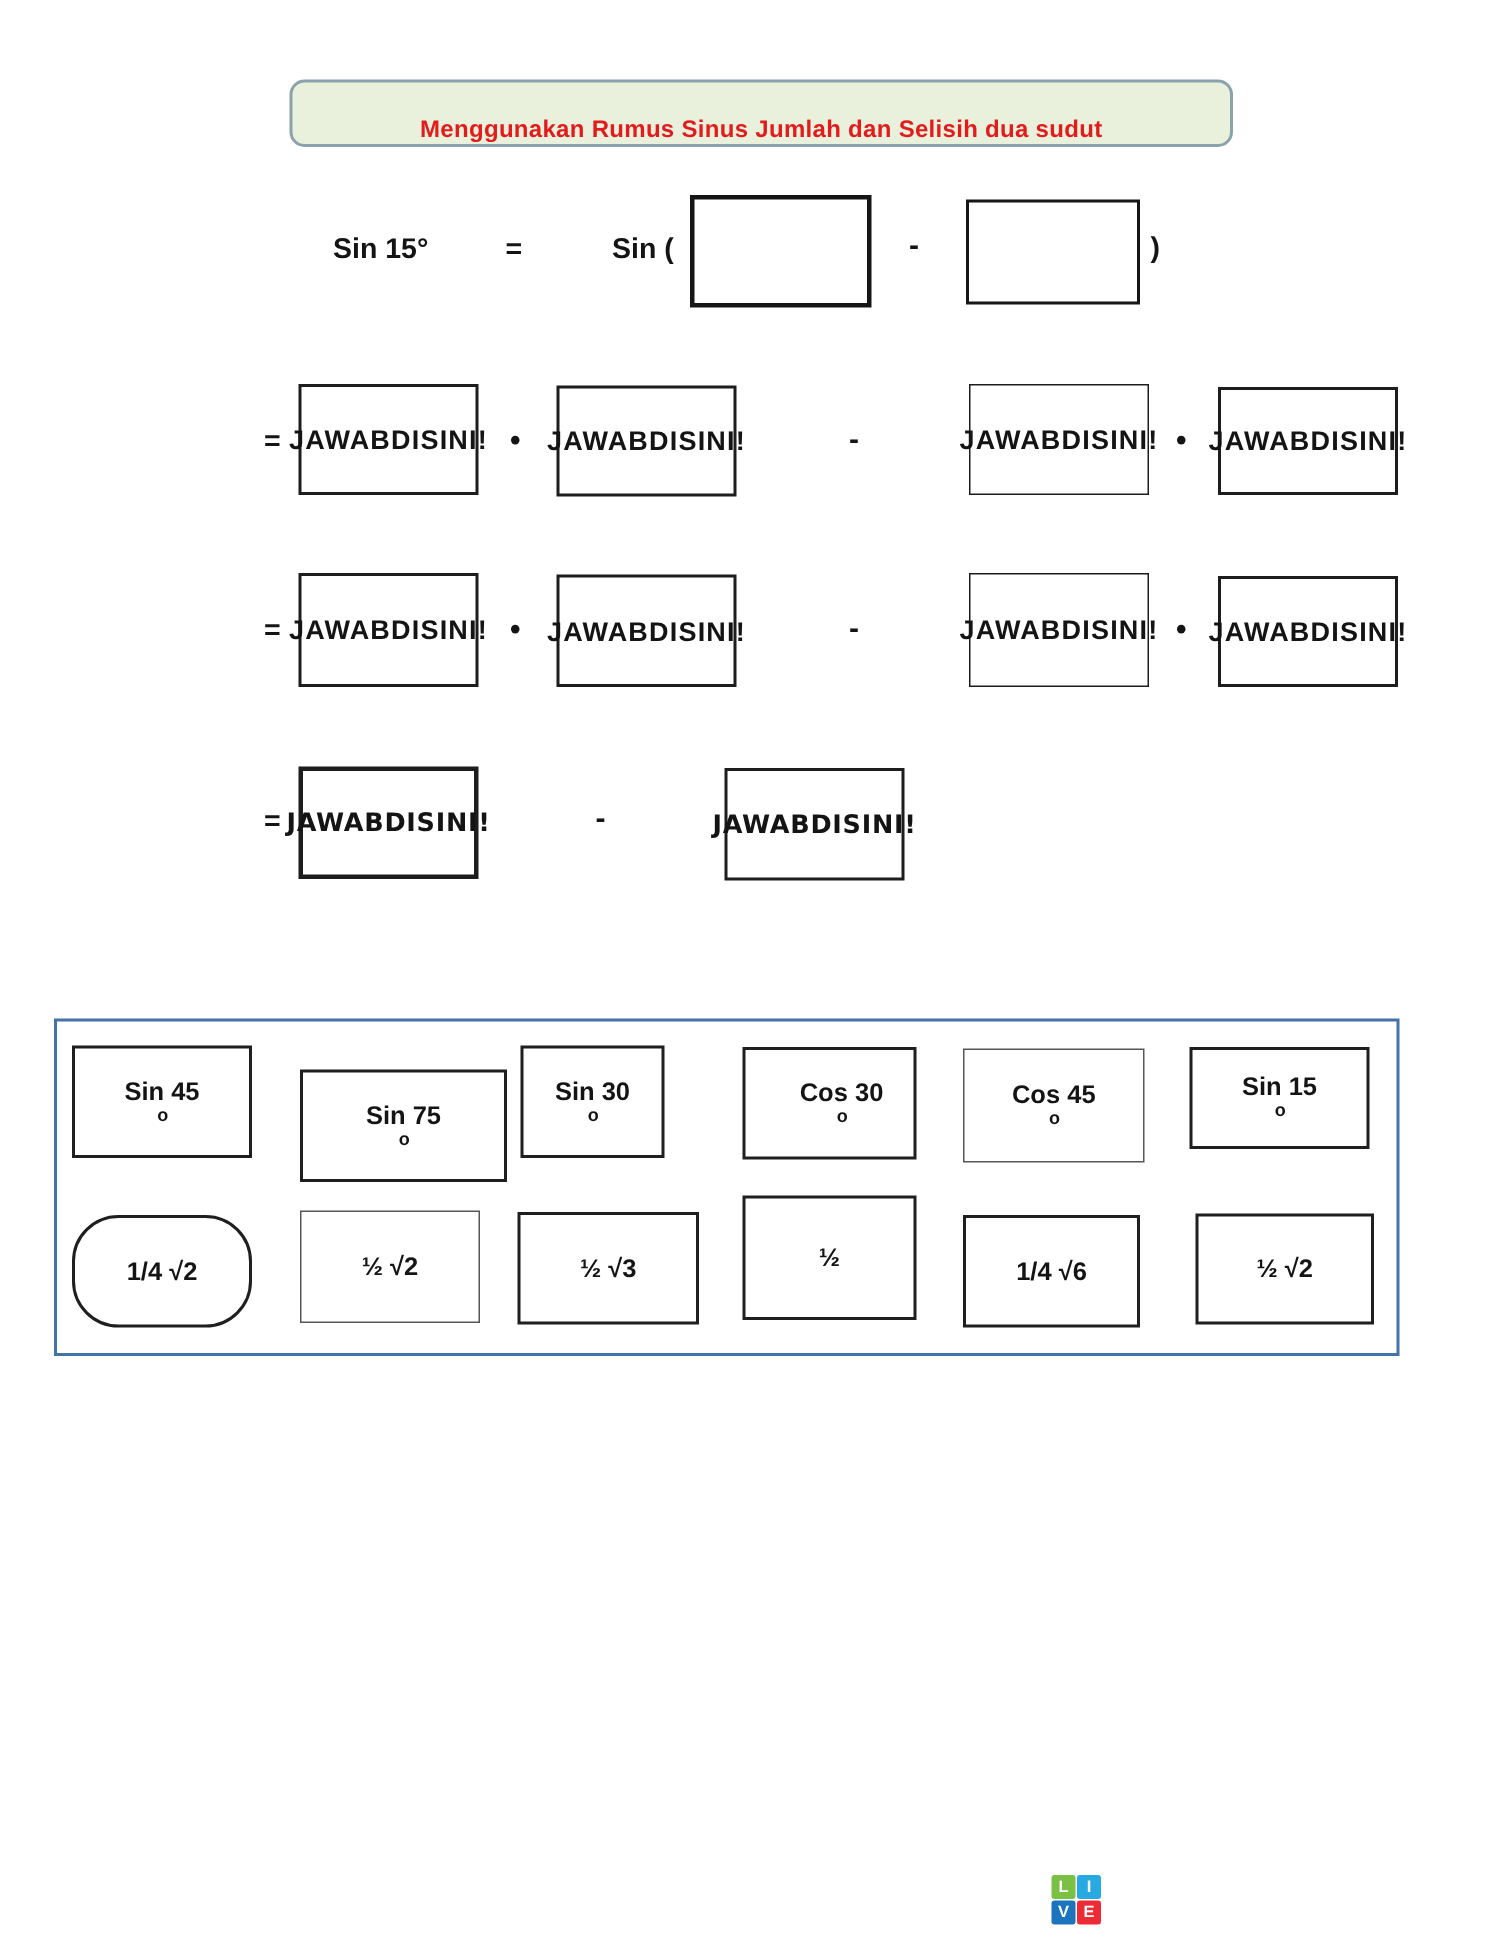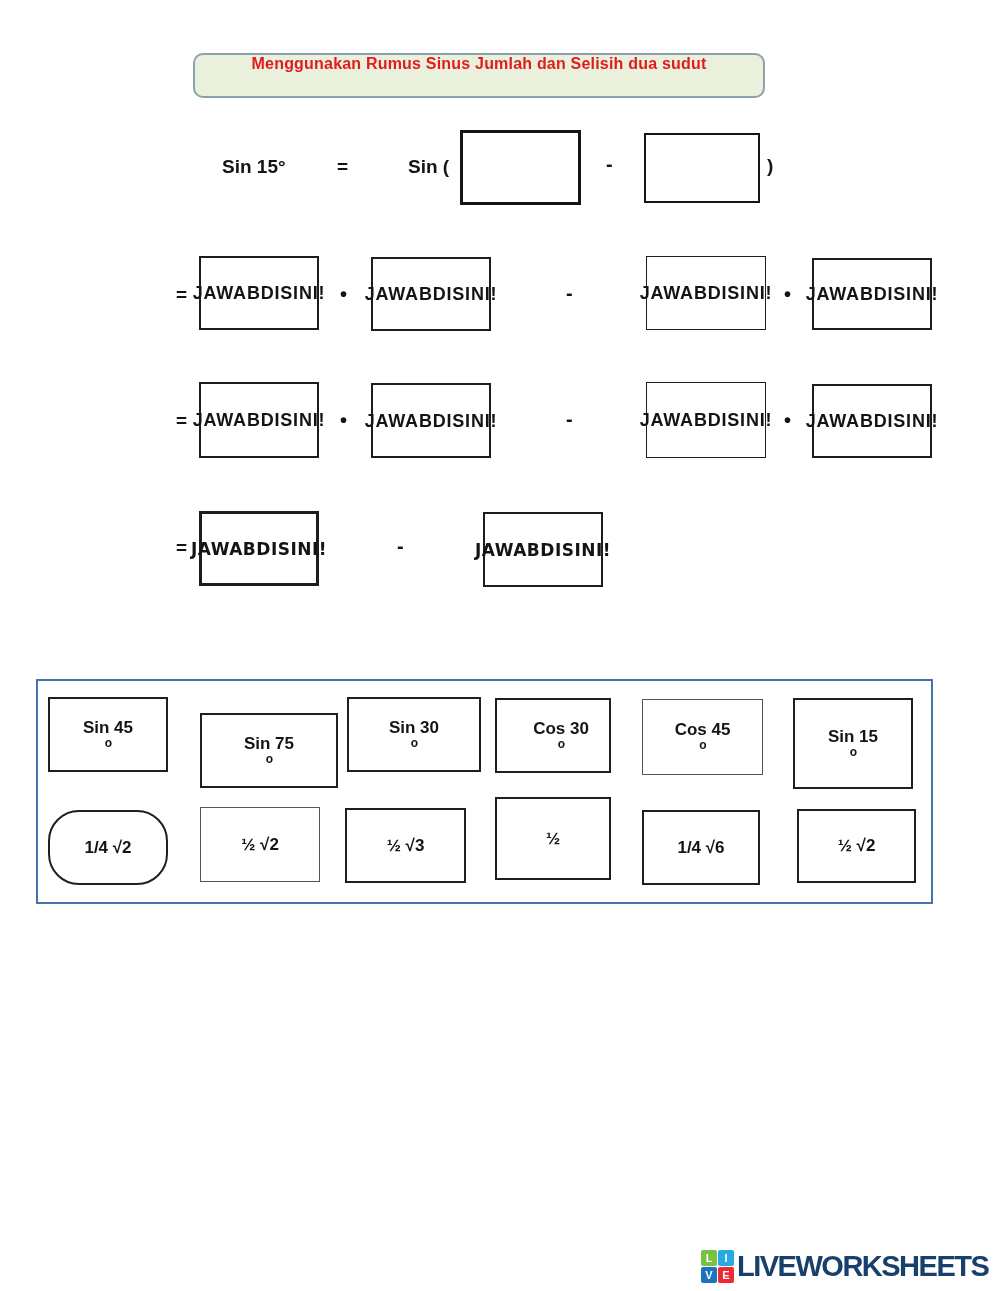--- a/index.html
+++ b/index.html
@@ -4,23 +4,23 @@
 <style>
   * { margin:0; padding:0; box-sizing:border-box; }
   html,body { background:#fff; }
   .page {
     position:relative; width:1000px; height:1291px; margin:0 auto;
     background:#ffffff; font-family:"Liberation Sans", sans-serif; color:#141414;
     overflow:hidden;
   }
   
   .banner {
-    position:absolute; left:193px; top:53px; width:572px; height:45px;
+    position:absolute; left:193px; top:53px; width:629px; height:45px;
     background:#e9f0dc; border:2px solid #8ba2ad; border-radius:10px;
-    display:flex; align-items:flex-start; justify-content:center;
+    display:flex; align-items:flex-end; justify-content:center;
   }
   .banner-text { color:#e21c1c; font-weight:bold; font-size:16px; letter-spacing:0.2px; }
 
   .txt { position:absolute; font-weight:bold; font-size:19px; line-height:24px; white-space:nowrap; }
   .op  { position:absolute; font-weight:bold; font-size:20px; line-height:24px; }
 
   
   .abox { position:absolute; background:#fff; border:3px solid #161616; }
   .abox.thin { border-width:2px; }
 
@@ -143,33 +143,33 @@
   <div class="bank"></div>
 
   <div class="tile" style="left:48px;  top:697px; width:120px; height:75px;">
     <span>Sin 45</span>
       <sup>o</sup>
   </div>
   <div class="tile" style="left:200px; top:697px; width:138px; height:75px;margin-top:16px;">
     <span>Sin 75</span>
       <sup>o</sup>
   </div>
-  <div class="tile" style="left:347px; top:697px; width:134px; height:75px;">
+  <div class="tile" style="left:347px; top:697px; width:96px; height:75px;">
     <span>Sin 30</span>
       <sup>o</sup>
   </div>
   <div class="tile" style="left:495px; top:698px; width:116px; height:75px;padding-left:16px;">
     <span>Cos 30</span>
       <sup>o</sup>
   </div>
   <div class="tile gray" style="left:642px; top:699px; width:121px; height:76px;">
     <span>Cos 45</span>
       <sup>o</sup>
   </div>
-  <div class="tile" style="left:793px; top:698px; width:120px; height:91px;">
+  <div class="tile" style="left:793px; top:698px; width:120px; height:68px;">
     <span>Sin 15</span>
       <sup>o</sup>
   </div>
 
   <div class="tile" style="left:48px;  top:810px; width:120px; height:75px;border-radius:31px;">
     <span>1/4 √2</span>
   </div>
   <div class="tile gray" style="left:200px; top:807px; width:120px; height:75px;">
     <span>½ √2</span>
   </div>
@@ -186,16 +186,15 @@
     <span>½ √2</span>
   </div>
 
   <div class="logo">
     <div class="logo-grid">
       <div class="logo-sq" style="background:#7ac143;">L</div>
       <div class="logo-sq" style="background:#27aae1;">I</div>
       <div class="logo-sq" style="background:#1c75bc;">V</div>
       <div class="logo-sq" style="background:#ee2a35;">E</div>
     </div>
-    <span class="logo-word">LIVEWORKSHEETS</span>
   </div>
 
 </div>
 
 </body></html>

